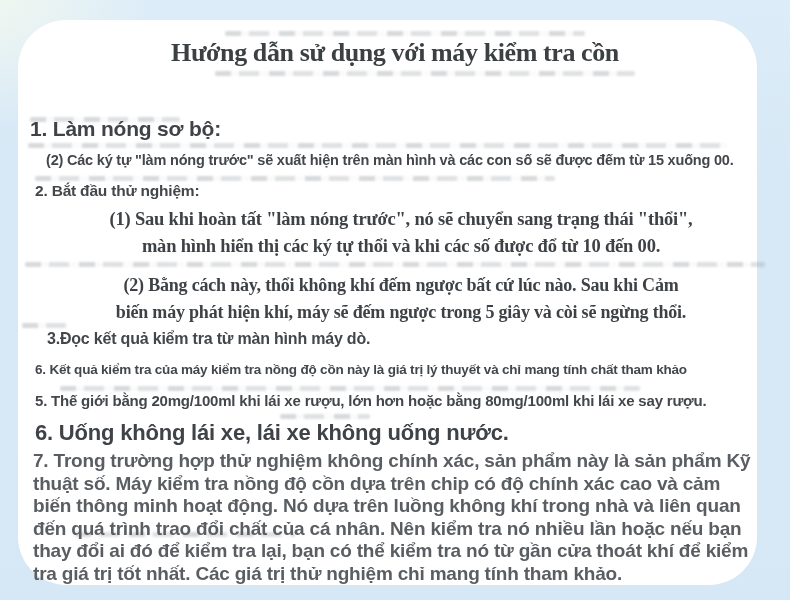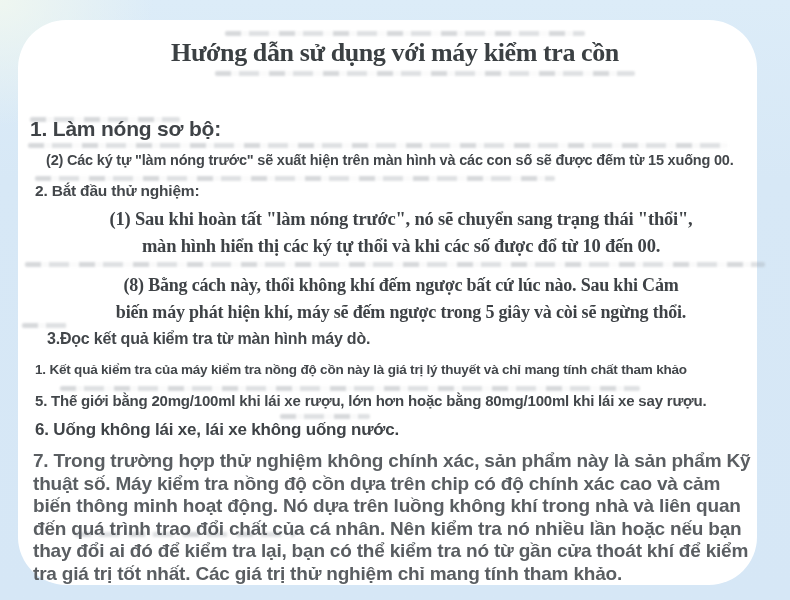--- a/index.html
+++ b/index.html
@@ -44,21 +44,21 @@
   .h1         { left: 30px;  top: 88px;  font-size: 21px;   color: #3f4347; margin-top: 29px; }
   .sub1       { left: 46px;  top: 123px; font-size: 11.5px; color: #3a3e42; }
   .sub2       { left: 46px;  top: 152px; font-size: 14.5px; color: #43474b; }
   .h2         { left: 35px;  top: 182px; font-size: 15.5px; color: #43474b; text-align: right; }
   .step       { color: #3e4246; padding-left: 12px; }
   .step1 { top: 206px; font-size: 18.5px; line-height: 27px; }
   .step2 { top: 272px; font-size: 18px;   line-height: 27px; }
   .item3      { left: 47px;  top: 330px; font-size: 16px;   color: #43474b; }
   .item4      { left: 35px;  top: 362px; font-size: 13.5px; color: #43474b; }
   .item5      { left: 35px;  top: 392px; font-size: 15px;   color: #43474b; }
-  .item6      { left: 35px;  top: 420px; font-size: 17px; color: #3f4347; }
+  .item6      { left: 35px;  top: 420px; font-size: 22px; color: #3f4347; }
   .item7      { left: 33px;  top: 450px; width: 727px; font-size: 19px; line-height: 22.5px; color: #5a5e62; }
   .ghost {
     position: absolute;
     height: 5px;
     border-radius: 2px;
     background: repeating-linear-gradient(90deg,
       rgba(150,156,162,0.38) 0 16px,
       rgba(150,156,162,0.05) 16px 24px,
       rgba(150,156,162,0.30) 24px 44px,
       rgba(150,156,162,0.04) 44px 54px);
@@ -87,23 +87,23 @@
 
   <div class="tline h1">1. Làm nóng sơ bộ:</div>
   <div class="tline sub2">(2) Các ký tự "làm nóng trước" sẽ xuất hiện trên màn hình và các con số sẽ được đếm từ 15 xuống 00.</div>
 
   <div class="tline h2">2. Bắt đầu thử nghiệm:</div>
   <div class="wrapblock centered step step1">
     <div>(1) Sau khi hoàn tất "làm nóng trước", nó sẽ chuyển sang trạng thái "thổi",</div>
     <div>màn hình hiển thị các ký tự thổi và khi các số được đổ từ 10 đến 00.</div>
   </div>
   <div class="wrapblock centered step step2">
-    <div>(8) Bằng cách này, thổi không khí đếm ngược bất cứ lúc nào. Sau khi Cảm</div>
+    <div>(2) Bằng cách này, thổi không khí đếm ngược bất cứ lúc nào. Sau khi Cảm</div>
     <div>biến máy phát hiện khí, máy sẽ đếm ngược trong 5 giây và còi sẽ ngừng thổi.</div>
   </div>
 
   <div class="tline item3">3.Đọc kết quả kiểm tra từ màn hình máy dò.</div>
-  <div class="tline item4">1. Kết quả kiểm tra của máy kiểm tra nồng độ cồn này là giá trị lý thuyết và chỉ mang tính chất tham khảo</div>
+  <div class="tline item4">6. Kết quả kiểm tra của máy kiểm tra nồng độ cồn này là giá trị lý thuyết và chỉ mang tính chất tham khảo</div>
   <div class="tline item5">5. Thế giới bằng 20mg/100ml khi lái xe rượu, lớn hơn hoặc bằng 80mg/100ml khi lái xe say rượu.</div>
   <div class="tline item6">6. Uống không lái xe, lái xe không uống nước.</div>
   <div class="wrapblock item7">7. Trong trường hợp thử nghiệm không chính xác, sản phẩm này là sản phẩm Kỹ thuật số. Máy kiểm tra nồng độ cồn dựa trên chip có độ chính xác cao và cảm biến thông minh hoạt động. Nó dựa trên luồng không khí trong nhà và liên quan đến quá trình trao đổi chất của cá nhân. Nên kiểm tra nó nhiều lần hoặc nếu bạn thay đổi ai đó để kiểm tra lại, bạn có thể kiểm tra nó từ gần cửa thoát khí để kiểm tra giá trị tốt nhất. Các giá trị thử nghiệm chỉ mang tính tham khảo.</div>
 
 </div>
 
 </body></html>

